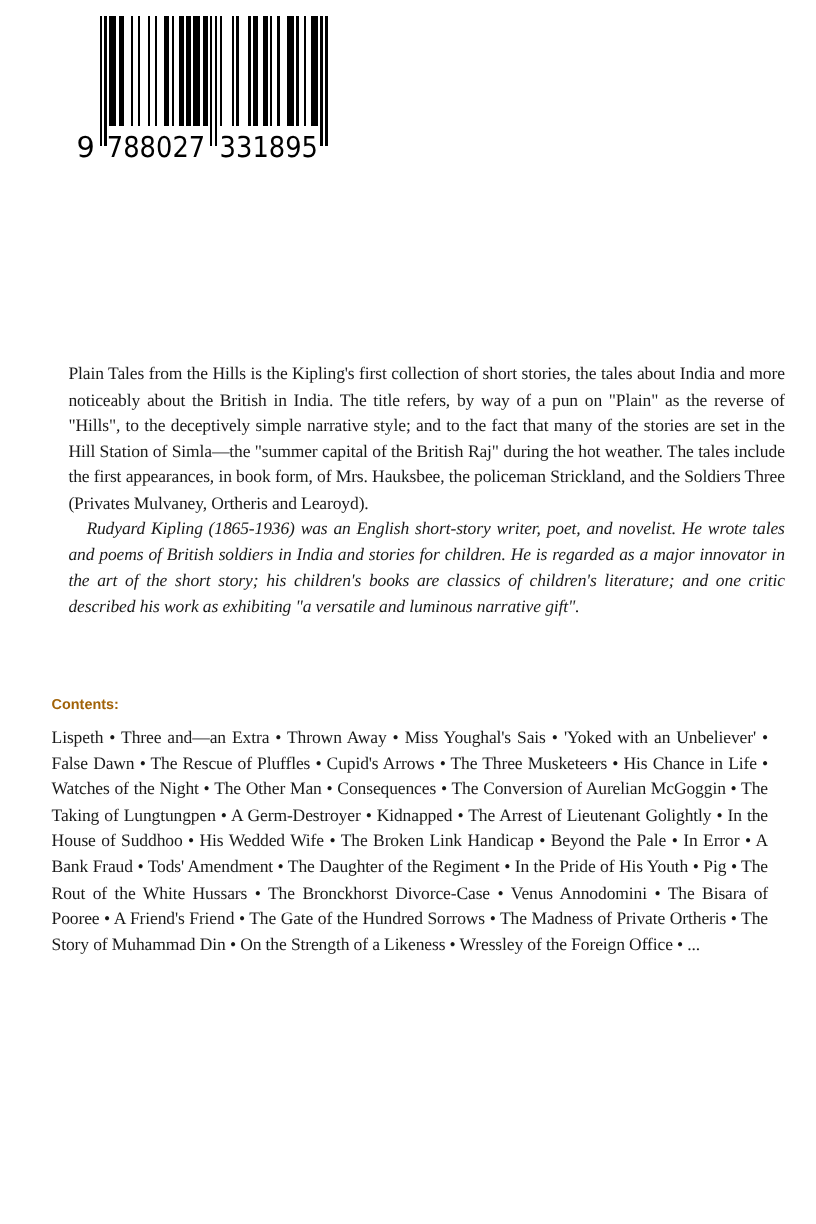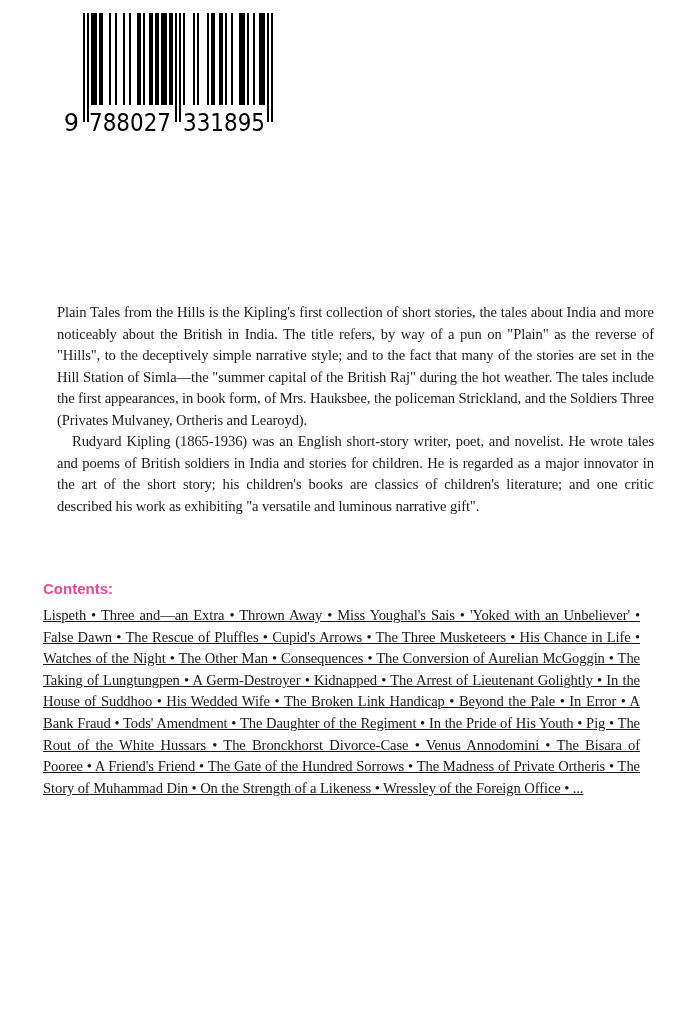--- a/index.html
+++ b/index.html
@@ -27,40 +27,39 @@
     top: 302px;
     width: 597px;
   }
   .desc p {
     margin: 0;
     font-size: 14.6px;
     line-height: 21.5px;
     text-align: justify;
     letter-spacing: -0.1px;
   }
-  .desc p.indent { text-indent: 15px; }
+  .desc p.indent { text-indent: 15px; font-style: italic; }
   .contents-heading {
     position: absolute;
     left: 43px;
     top: 580px;
     font-family: "Liberation Sans", sans-serif;
     font-weight: bold;
-    font-size: 15px;
-    color: #ec4899;
+    font-size: 12px;
+    color: #a16207;
   }
   .contents-list {
     position: absolute;
     left: 43px;
     top: 605px;
     width: 597px;
     font-size: 14.6px;
     line-height: 21.6px;
     text-align: justify;
     letter-spacing: -0.1px;
-    text-decoration: underline;
   }
 </style>
 </head>
 <body>
 
 <div class="page">
 
   <div class="barcode-block">
     <svg id="barcode-svg" width="216" height="126" viewBox="0 0 216 126" shape-rendering="crispEdges">
         <rect x="24" y="0" width="2" height="109" fill="#000000"></rect>

